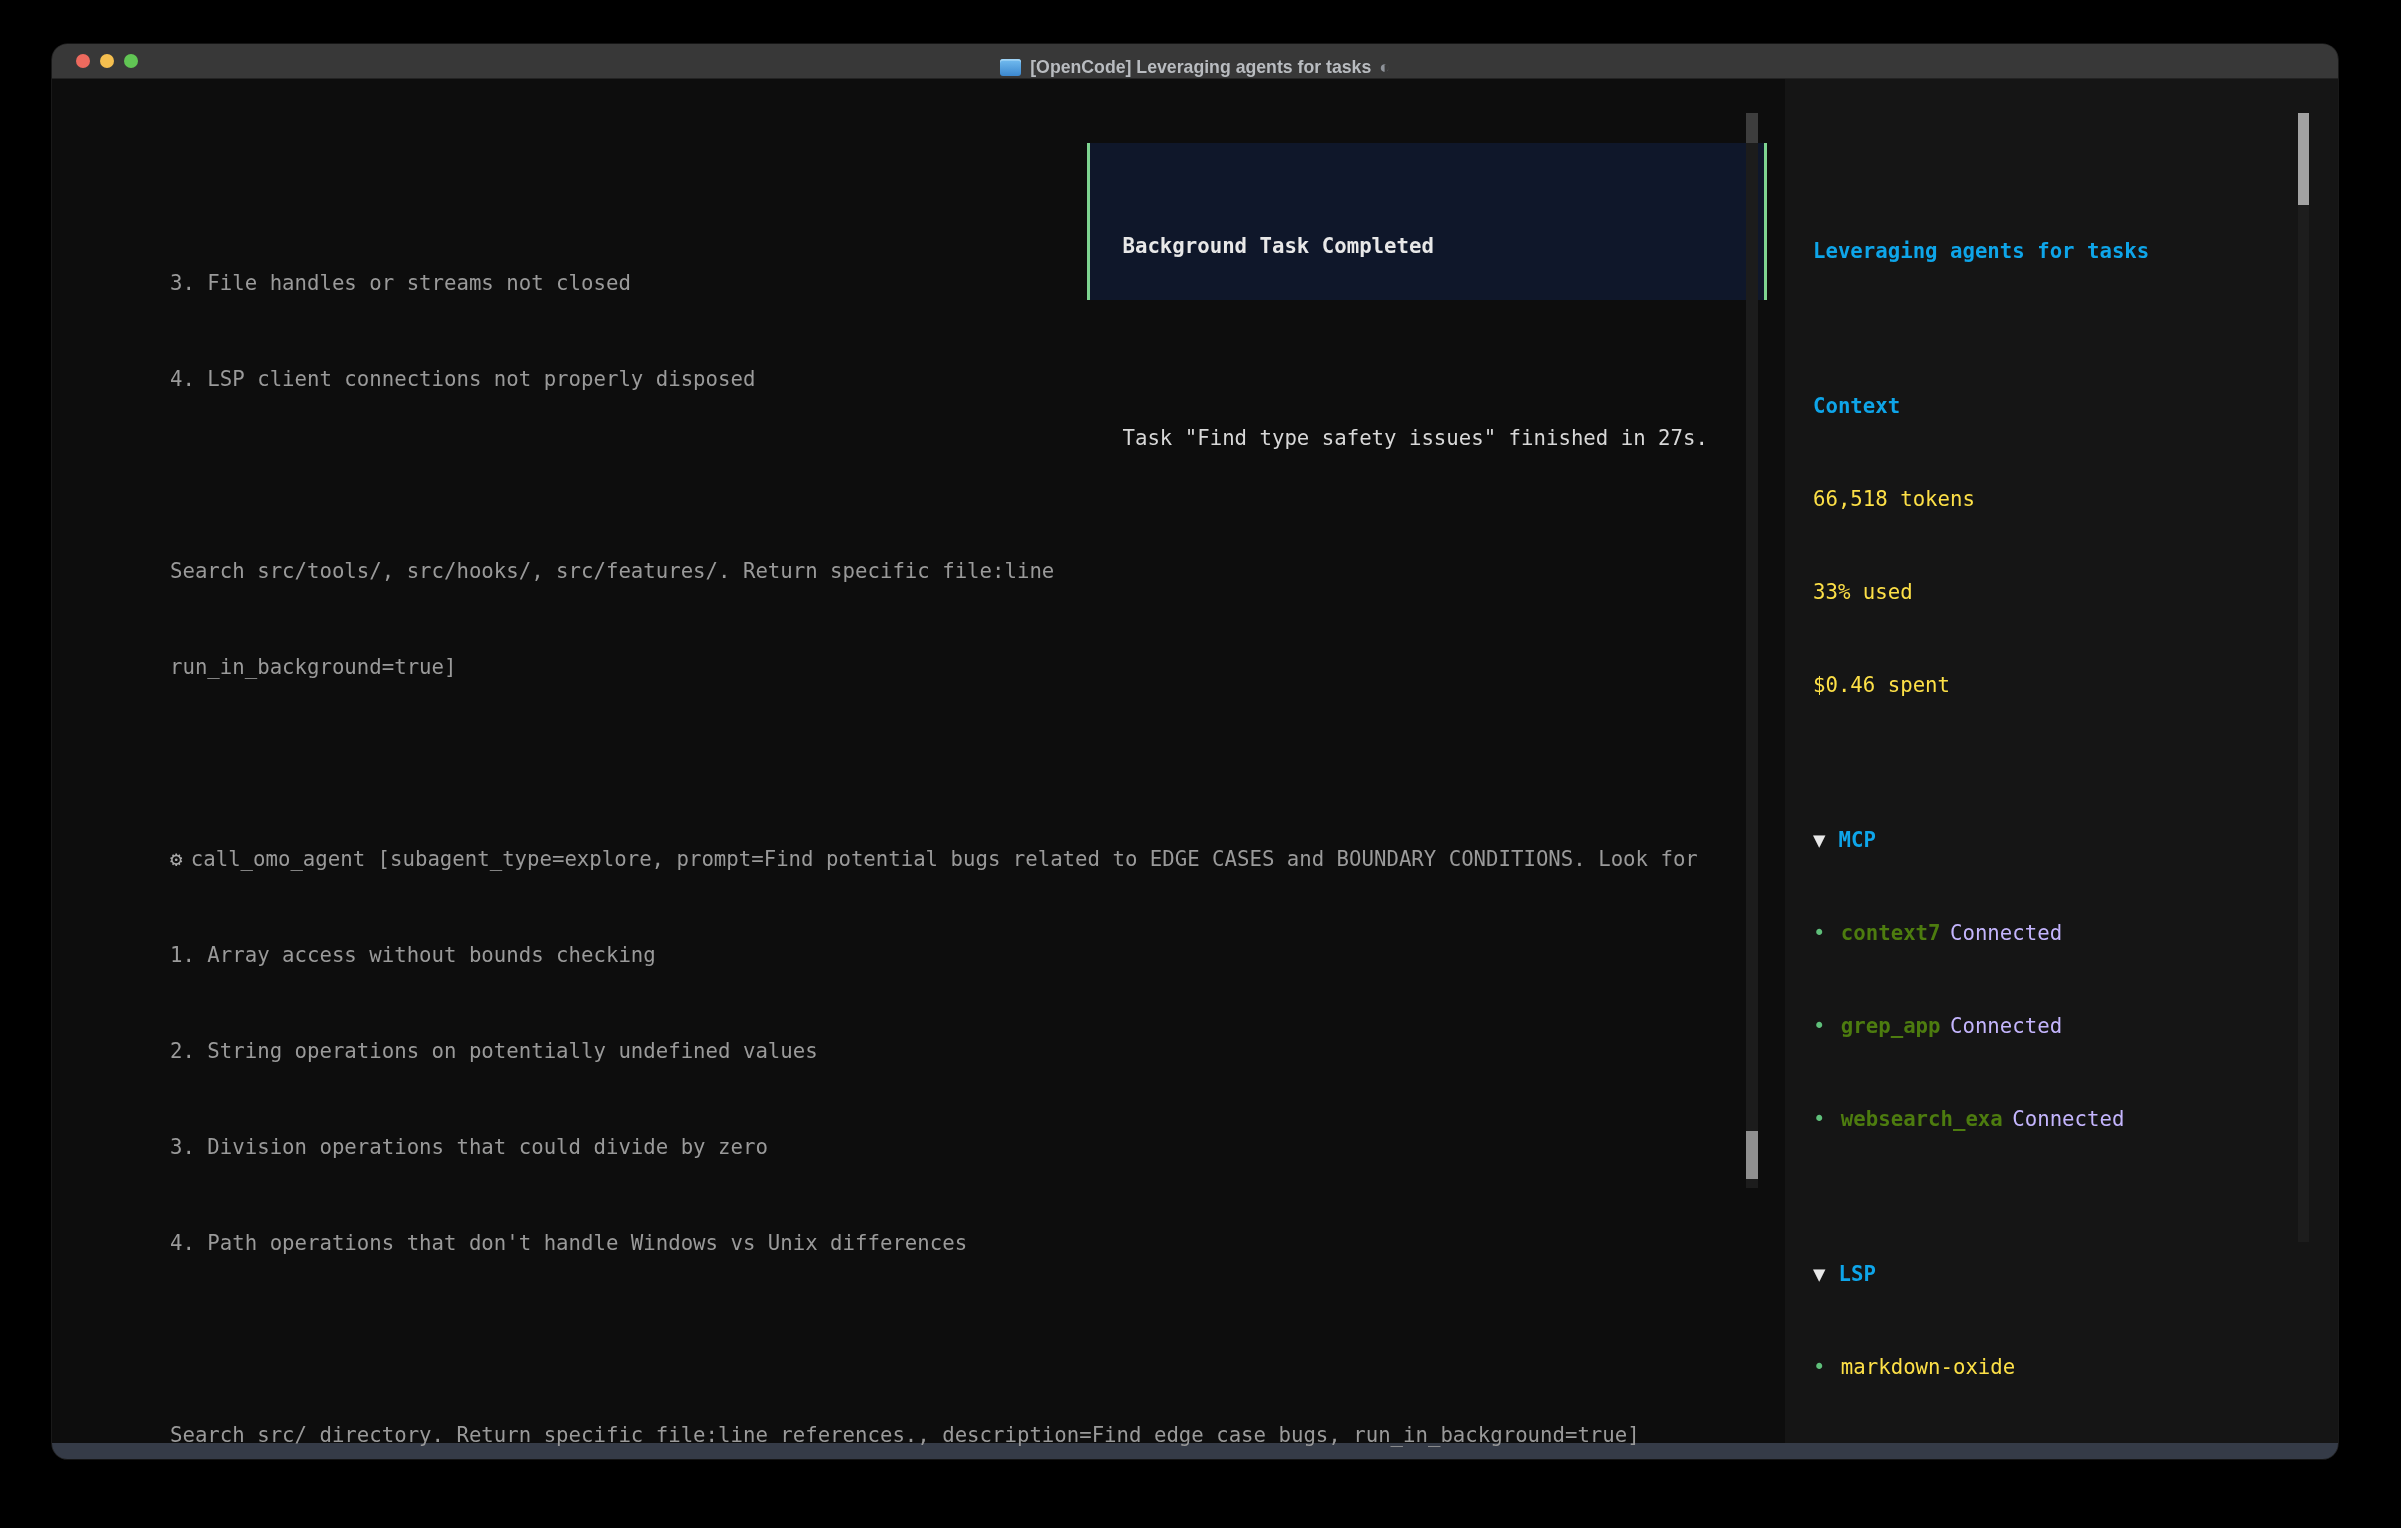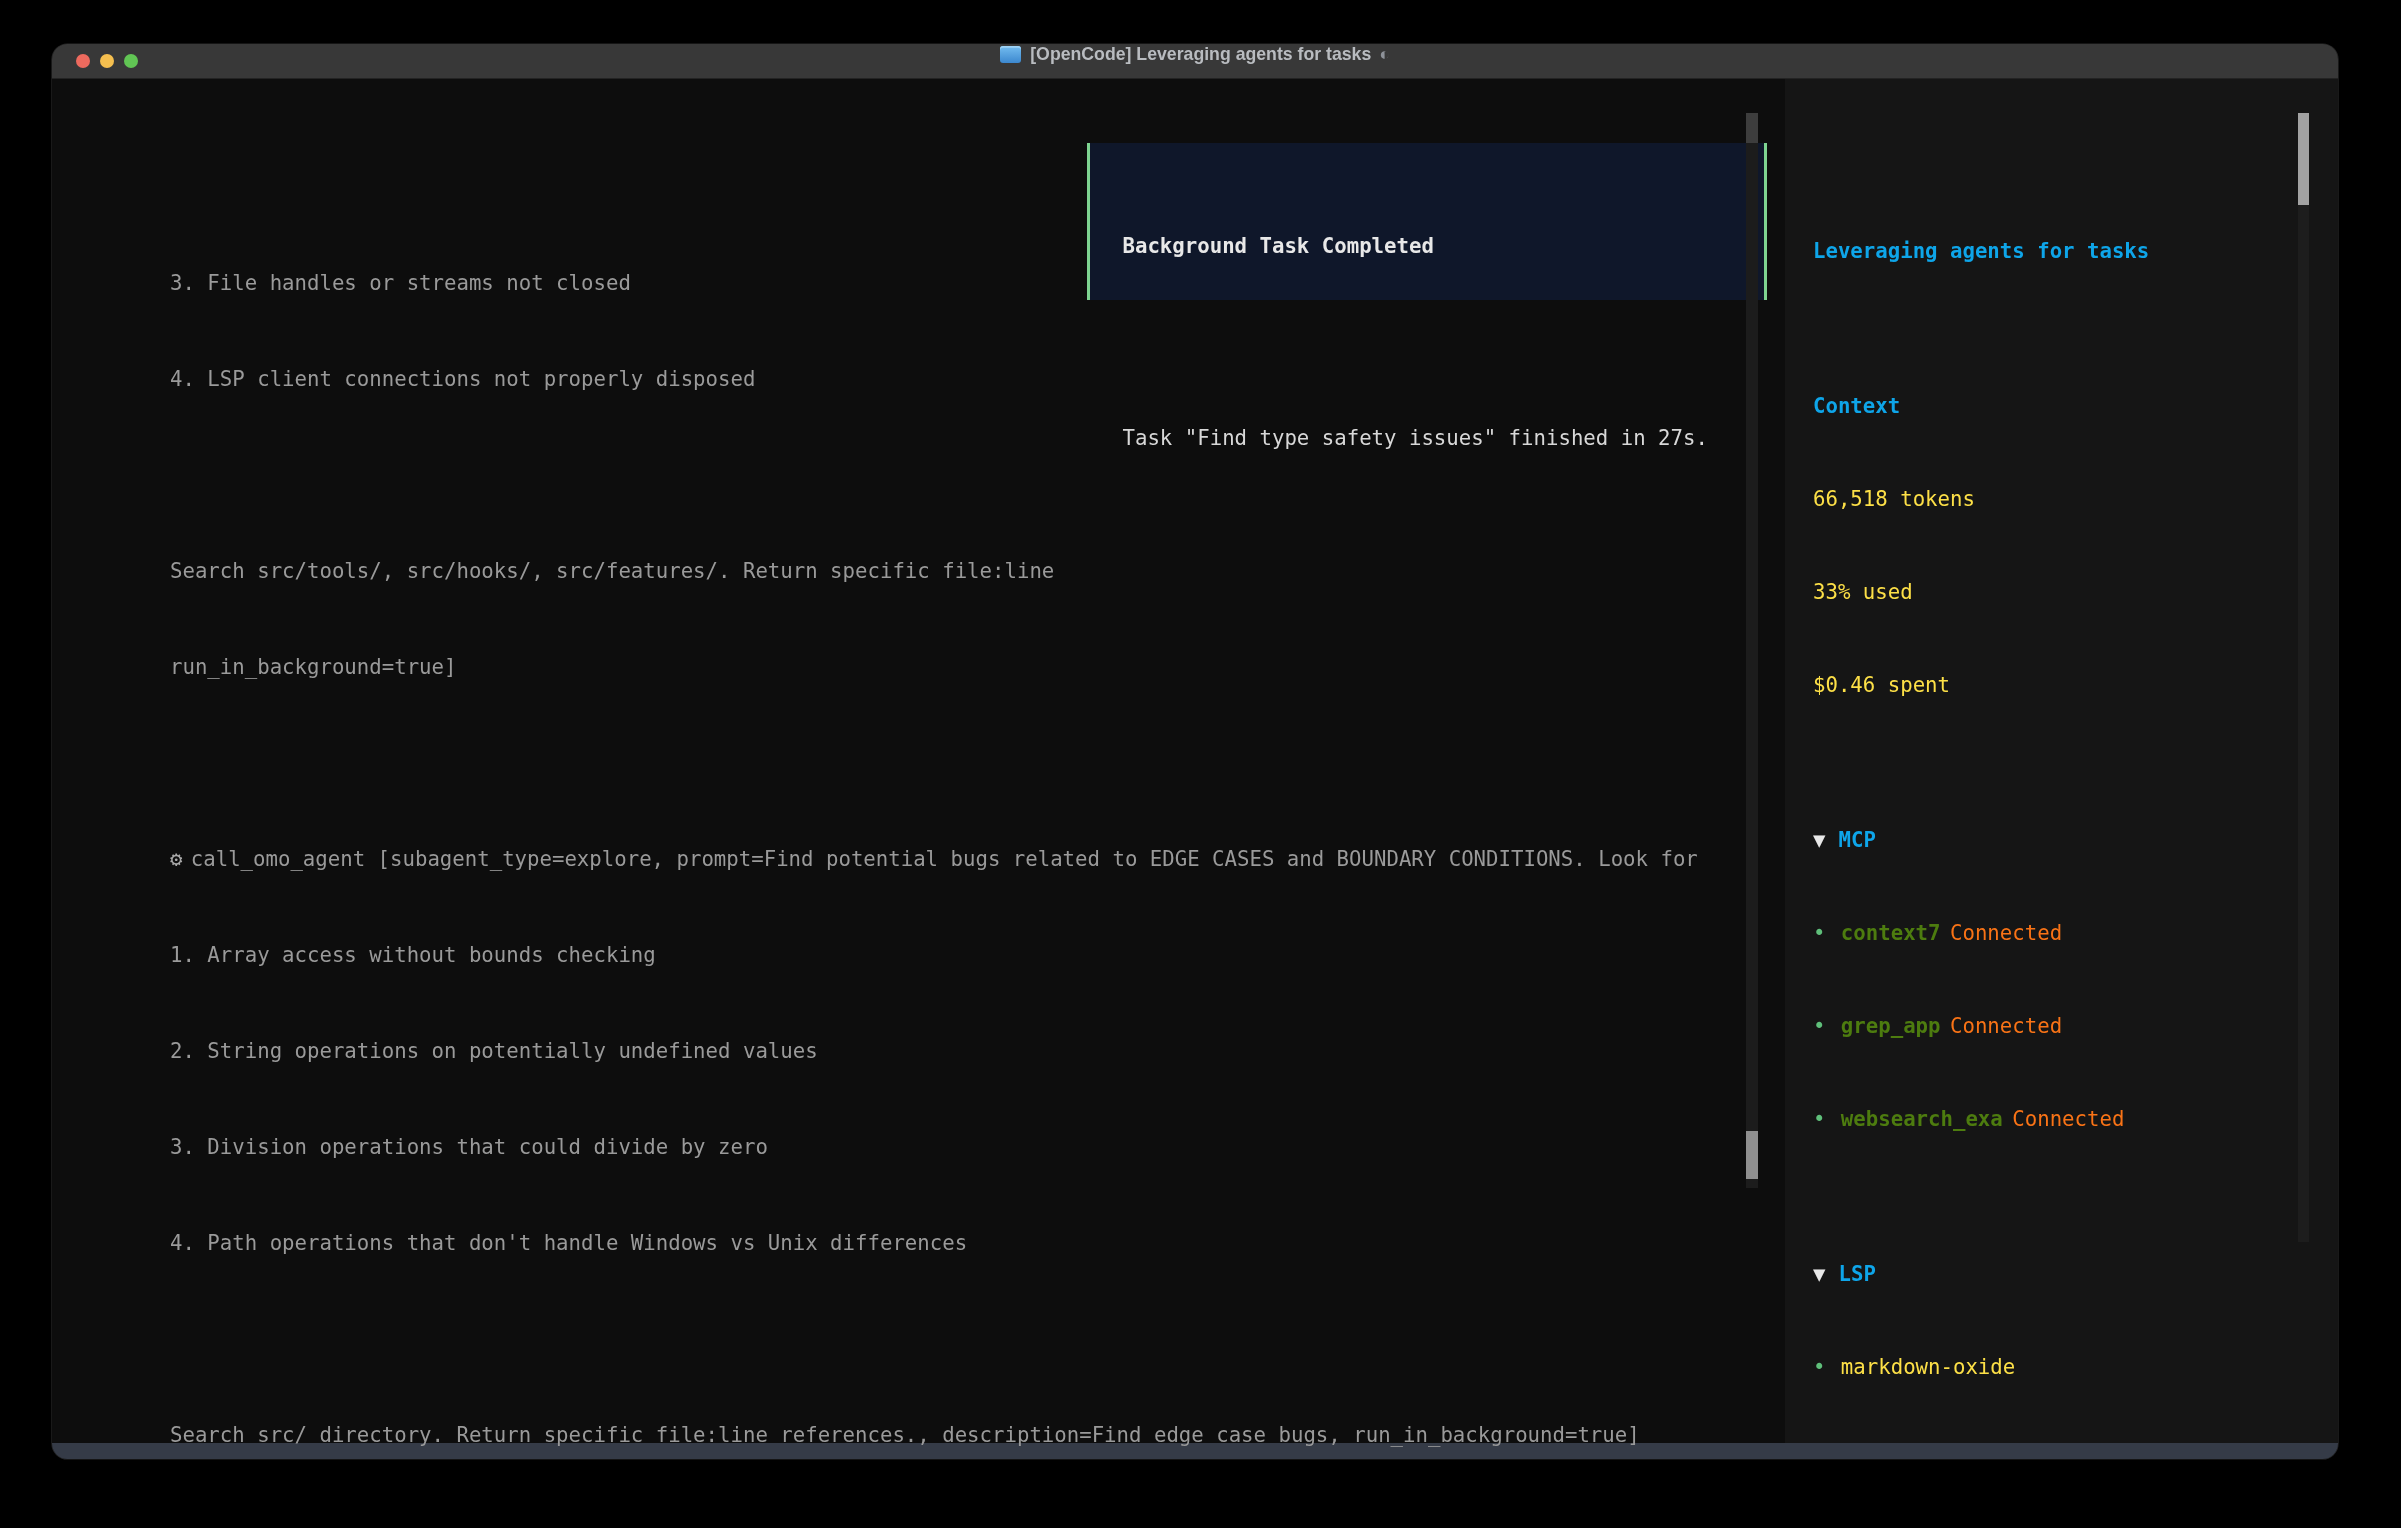--- a/index.html
+++ b/index.html
@@ -1,32 +1,32 @@
 <!DOCTYPE html>
 <html style="font-size:9.5px"><head>
 <meta charset="utf-8">
 <style>
   html,body{margin:0;padding:0;}
   body{width:2401px;height:1528px;background:#000;position:relative;overflow:hidden;
        font-family:"DejaVu Sans Mono",monospace;}
   .window{position:absolute;left:52px;top:44px;width:2286px;height:1415px;background:#0d0d0d;
           border-radius:15.4px;overflow:hidden;box-shadow:0 0 0 0.6px #2a2a2a;}
   .titlebar{height:34px;background:#383838;border-bottom:1.2px solid #232323;display:flex;
-            align-items:flex-start;position:relative;font-family:"Liberation Sans",sans-serif;}
+            align-items:flex-end;position:relative;font-family:"Liberation Sans",sans-serif;}
   .lights{display:flex;gap:10px;padding-left:23.6px;position:absolute;left:0;top:0;height:34px;align-items:center;}
   .light{width:14px;height:14px;border-radius:50%;}
   .light.red{background:#ed6a5e;} .light.yellow{background:#f5bf4f;} .light.green{background:#61c554;}
   .titlecenter{margin:0 auto;display:flex;align-items:center;color:#b9bcc0;font-size:17.7px;font-weight:600;}
   .foldericon{width:21px;height:17px;border-radius:3px;margin-right:9.5px;
               background:linear-gradient(#74bdf0,#3c88cf);box-shadow:inset 0 1.8px 0 #9ed2f5;}
   .titlesuffix{color:#8e9299;margin-left:8.3px;font-size:17.7px;}
   .content{display:flex;height:1364px;}
   .main{width:1733px;position:relative;flex:none;font-size:20.7px;line-height:32px;white-space:pre;}
   .sidebar{flex:1;background:#151515;position:relative;font-size:20.7px;line-height:31px;white-space:pre;}
-  .dim{color:#fde047;} .dim2{color:#f97316;} .bright{color:#0ea5e9;font-weight:bold;}
+  .dim{color:#fde047;} .dim2{color:#c4b5fd;} .bright{color:#0ea5e9;font-weight:bold;}
   .chat{margin:28px 0 0 82px;color:#9a9a9a;}
   .cl{height:32px;margin-left:36px;}
   .gearicon{margin-right:8.3px;color:#a8a8a8;}
   .toast{position:absolute;left:1035px;top:64px;width:680px;height:157px;box-sizing:border-box;
          background:#0f172a;border-left:3px solid #7ed491;border-right:3px solid #7ed491;
          padding:22.5px 0 0 32.5px;}
   .toast .t1{color:#e8e8e8;font-weight:bold;height:32px;}
   .toast .tgap{height:32px;}
   .toast .t2{color:#d8d8d8;height:32px;}
   .mscroll{position:absolute;left:1694px;top:34px;width:11.8px;height:1075px;background:#1c1c1c;}

